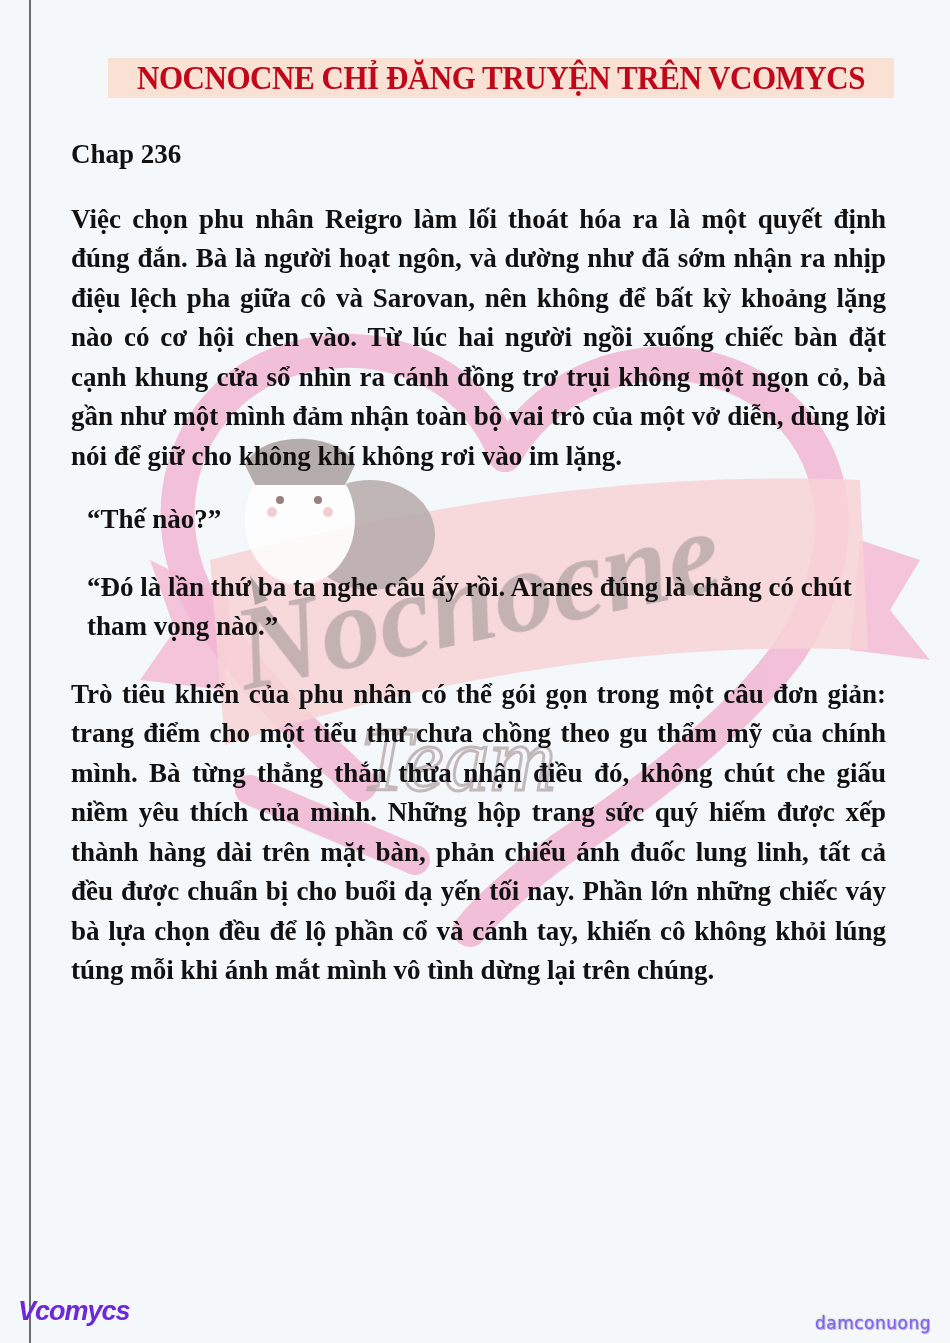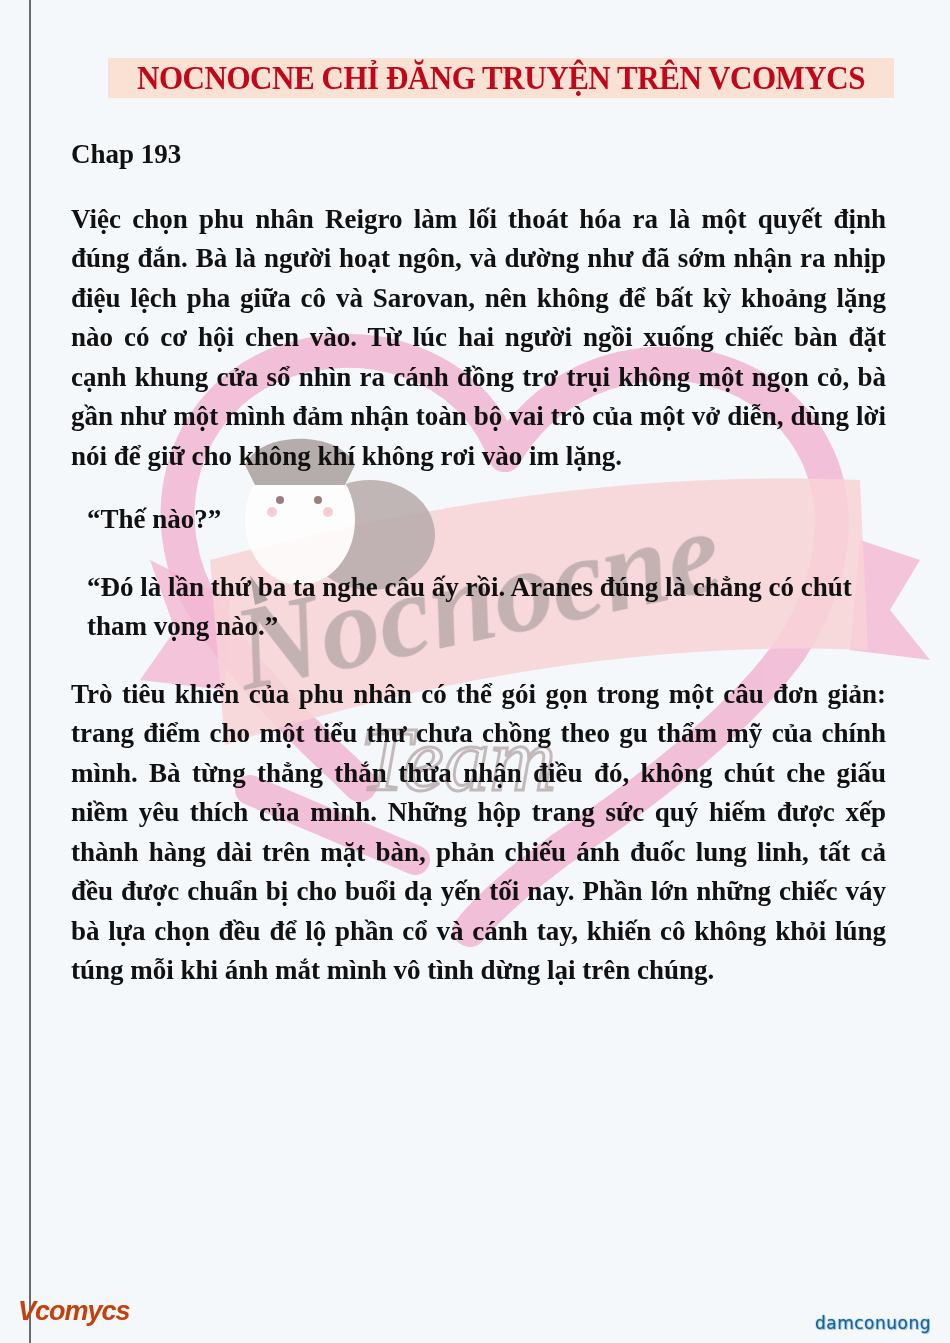--- a/index.html
+++ b/index.html
@@ -33,25 +33,25 @@
     position: absolute; left: 71px; top: 135px; width: 815px;
     font-size: 27px; font-weight: bold; line-height: 39.5px;
   }
   .chapter { margin: 0 0 25px 0; }
   .para { margin: 0 0 24px 0; text-align: justify; }
   .dialogue { margin: 0 0 28px 0; font-weight: normal; font-family: "Liberation Serif", serif; }
   .dialogue.bold { font-weight: bold; margin-left: 16px; }
   .logo-vcomycs {
     position: absolute; left: 18px; top: 1296px;
     font-family: "Liberation Sans", sans-serif; font-style: italic; font-weight: bold;
-    font-size: 27px; color: #c2410c; letter-spacing: -1px;
+    font-size: 27px; color: #6d28d9; letter-spacing: -1px;
   }
   .logo-damconuong {
     position: absolute; left: 815px; top: 1313px;
-    font-family: "DejaVu Sans", sans-serif; font-size: 17px; color: #0369a1;
+    font-family: "DejaVu Sans", sans-serif; font-size: 17px; color: #8b5cf6;
     text-shadow: 0 0 2px #aab4c8, 0 0 1px #9aa6bf, 1px 1px 0 #b4bdd0;
     letter-spacing: 0.5px;
   }
 </style>
 </head>
 <body>
 
 <div class="left-rule"></div>
 
 <svg class="watermark" viewBox="0 0 950 1343" xmlns="http://www.w3.org/2000/svg">
@@ -78,21 +78,21 @@
   <g opacity="0.75">
     <text x="245" y="690" transform="rotate(-12 245 690)" font-family="Liberation Serif, serif" font-weight="bold" font-style="italic" font-size="118" fill="#b3a4a6">Nocnocne</text>
     <text x="360" y="790" font-family="Liberation Serif, serif" font-style="italic" font-size="92" fill="none" stroke="#b3a4a6" stroke-width="3">Team</text>
   </g>
 </svg>
 
 <div class="banner"></div>
 <div class="banner-text">NOCNOCNE CHỈ ĐĂNG TRUYỆN TRÊN VCOMYCS</div>
 
 <div class="content">
-  <p class="chapter">Chap 193</p>
+  <p class="chapter">Chap 236</p>
   <p class="para">Việc chọn phu nhân Reigro làm lối thoát hóa ra là một quyết định đúng đắn. Bà là người hoạt ngôn, và dường như đã sớm nhận ra nhịp điệu lệch pha giữa cô và Sarovan, nên không để bất kỳ khoảng lặng nào có cơ hội chen vào. Từ lúc hai người ngồi xuống chiếc bàn đặt cạnh khung cửa sổ nhìn ra cánh đồng trơ trụi không một ngọn cỏ, bà gần như một mình đảm nhận toàn bộ vai trò của một vở diễn, dùng lời nói để giữ cho không khí không rơi vào im lặng.</p>
   <p class="dialogue bold">“Thế nào?”</p>
   <p class="dialogue bold">“Đó là lần thứ ba ta nghe câu ấy rồi. Aranes đúng là chẳng có chút tham vọng nào.”</p>
   <p class="para">Trò tiêu khiển của phu nhân có thể gói gọn trong một câu đơn giản: trang điểm cho một tiểu thư chưa chồng theo gu thẩm mỹ của chính mình. Bà từng thẳng thắn thừa nhận điều đó, không chút che giấu niềm yêu thích của mình. Những hộp trang sức quý hiếm được xếp thành hàng dài trên mặt bàn, phản chiếu ánh đuốc lung linh, tất cả đều được chuẩn bị cho buổi dạ yến tối nay. Phần lớn những chiếc váy bà lựa chọn đều để lộ phần cổ và cánh tay, khiến cô không khỏi lúng túng mỗi khi ánh mắt mình vô tình dừng lại trên chúng.</p>
 </div>
 
 <div class="logo-vcomycs">Vcomycs</div>
 <div class="logo-damconuong">damconuong</div>
 
 </body></html>

